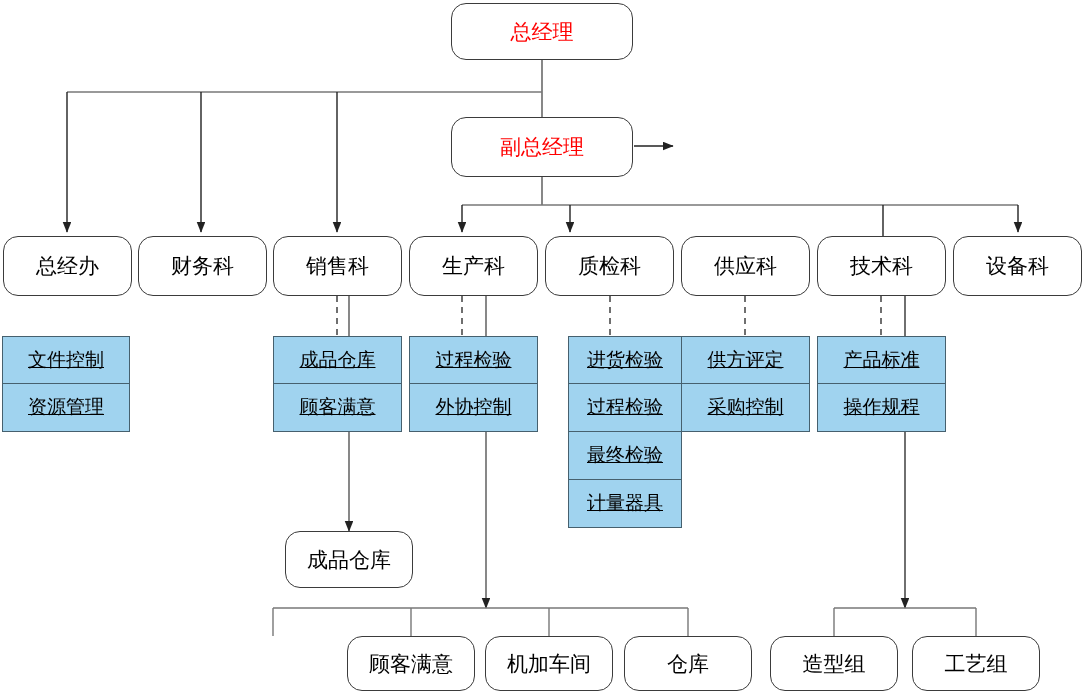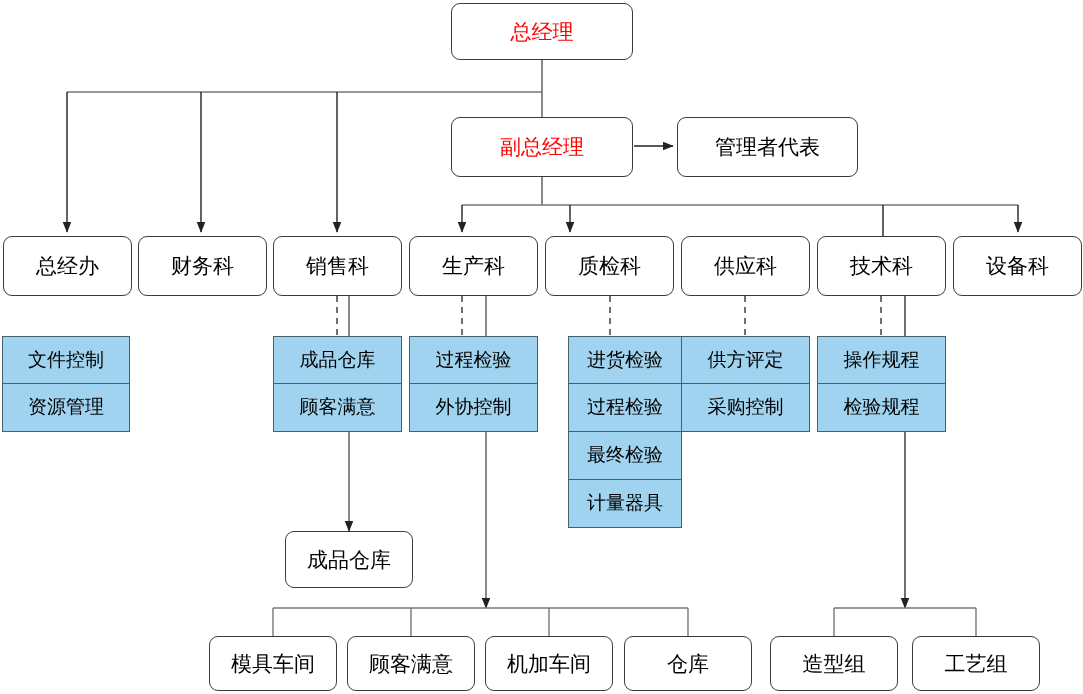--- a/index.html
+++ b/index.html
@@ -31,21 +31,21 @@
     display: flex;
     align-items: center;
     justify-content: center;
     text-align: center;
     line-height: 1.1;
     white-space: nowrap;
   }
   .node.plain {
     background: #ffffff;
     border: 1px solid #3b3b3b;
-    border-radius: 9px;
+    border-radius: 15px;
     color: #000000;
     font-size: 21px;
   }
   .node.plain.accent {
     color: #ff0000;
   }
   .node.blue {
     background: #a0d3ef;
     border: 1px solid #46606e;
     border-radius: 0;
@@ -54,20 +54,21 @@
   }
   .blue-stack {
     position: absolute;
     display: flex;
     flex-direction: column;
   }
   .blue-stack .node.blue {
     position: relative;
     left: auto;
     top: auto;
+    text-decoration: underline;
   }
   .blue-stack .node.blue + .node.blue {
     border-top: none;
   }
 </style>
 </head>
 <body>
 
 <div id="chart-root">
 
@@ -113,21 +114,20 @@
     <path d="M905,296 L905,608" stroke="#333333" stroke-width="1.4" fill="none" marker-end="url(#arrow)"></path>
     <path d="M834,608 L976,608" stroke="#777777" stroke-width="1.4" fill="none"></path>
     <path d="M834,608 L834,636" stroke="#777777" stroke-width="1.4" fill="none"></path>
     <path d="M976,608 L976,636" stroke="#777777" stroke-width="1.4" fill="none"></path>
   </svg>
 
   <div class="node plain accent" style="left:451px; top:3px; width:182px; height:57px;">总经理</div>
 
   <div class="node plain accent" style="left:451px; top:117px; width:182px; height:60px;">副总经理</div>
 
-  <div class="node plain" style="left:677px; top:117px; width:181px; height:60px;">管理者代表</div>
 
   <div class="node plain" style="left:3px; top:236px; width:129px; height:60px;">总经办</div>
   <div class="node plain" style="left:138px; top:236px; width:129px; height:60px;">财务科</div>
   <div class="node plain" style="left:273px; top:236px; width:129px; height:60px;">销售科</div>
   <div class="node plain" style="left:409px; top:236px; width:129px; height:60px;">生产科</div>
   <div class="node plain" style="left:545px; top:236px; width:129px; height:60px;">质检科</div>
   <div class="node plain" style="left:681px; top:236px; width:129px; height:60px;">供应科</div>
   <div class="node plain" style="left:817px; top:236px; width:129px; height:60px;">技术科</div>
   <div class="node plain" style="left:953px; top:236px; width:129px; height:60px;">设备科</div>
 
@@ -152,27 +152,26 @@
     <div class="node blue" style="height:48px;">最终检验</div>
     <div class="node blue" style="height:48px;">计量器具</div>
   </div>
 
   <div class="blue-stack" style="left:681px; top:336px; width:129px;">
     <div class="node blue" style="height:48px;">供方评定</div>
     <div class="node blue" style="height:48px;">采购控制</div>
   </div>
 
   <div class="blue-stack" style="left:817px; top:336px; width:129px;">
+    <div class="node blue" style="height:48px;">产品标准</div>
     <div class="node blue" style="height:48px;">操作规程</div>
-    <div class="node blue" style="height:48px;">检验规程</div>
   </div>
 
   <div class="node plain" style="left:285px; top:531px; width:128px; height:57px;">成品仓库</div>
 
-  <div class="node plain" style="left:209px; top:636px; width:128px; height:55px;">模具车间</div>
   <div class="node plain" style="left:347px; top:636px; width:128px; height:55px;">顾客满意</div>
   <div class="node plain" style="left:485px; top:636px; width:128px; height:55px;">机加车间</div>
   <div class="node plain" style="left:624px; top:636px; width:128px; height:55px;">仓库</div>
 
   <div class="node plain" style="left:770px; top:636px; width:128px; height:55px;">造型组</div>
   <div class="node plain" style="left:912px; top:636px; width:128px; height:55px;">工艺组</div>
 
 </div>
 
 </body></html>

